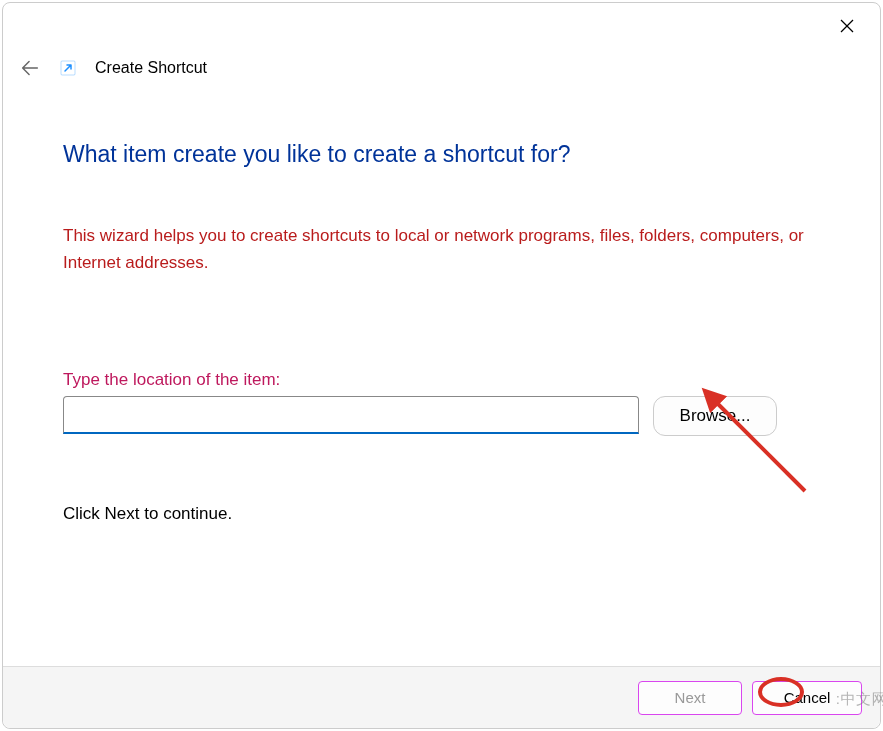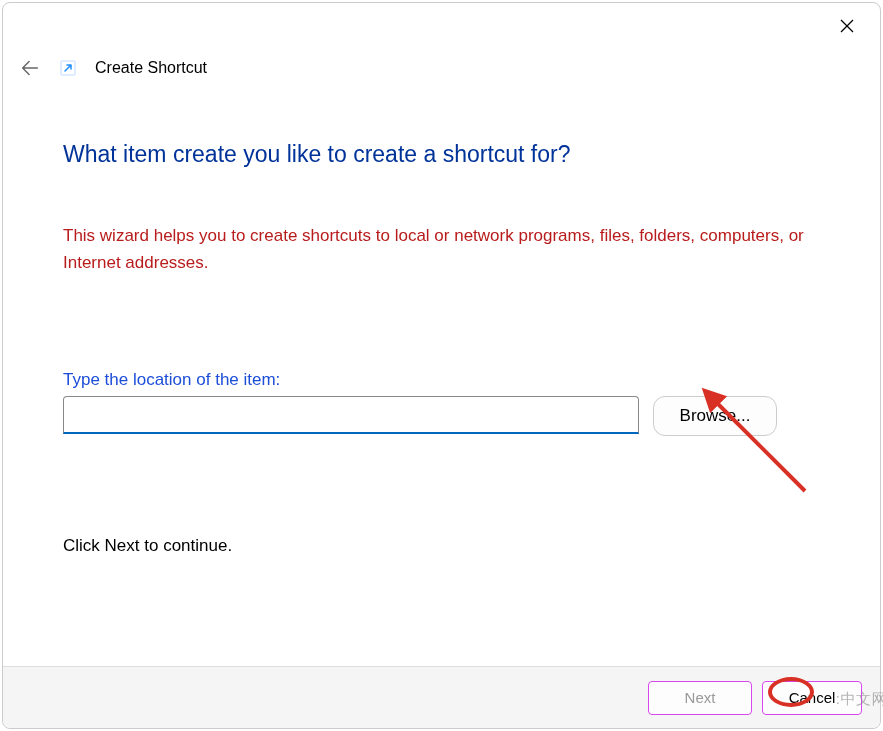--- a/index.html
+++ b/index.html
@@ -82,21 +82,21 @@
       margin-bottom: 54px;
     }
     .description {
       font-size: 17px;
       color: #b91c1c;
       line-height: 1.6;
       margin-bottom: 94px;
     }
     .field-label {
       font-size: 17px;
-      color: #1d4ed8;
+      color: #be185d;
       margin-bottom: 6px;
     }
     .input-row {
       display: flex;
       gap: 14px;
       align-items: flex-start;
     }
     .location-input {
       flex: 0 0 576px;
       height: 38px;
@@ -113,21 +113,21 @@
       border: 1px solid #ccc;
       border-radius: 12px;
       background: #fdfdfd;
       font-size: 17px;
       color: #000;
       cursor: pointer;
     }
     .continue-text {
       font-size: 17px;
       color: #000;
-      margin-top: 100px;
+      margin-top: 68px;
     }
     .arrow-annotation {
       position: absolute;
       top: 378px;
       left: 692px;
       pointer-events: none;
     }
     .footer {
       height: 62px;
       border-top: 1px solid #ddd;
@@ -147,21 +147,21 @@
       background: #fdfdfd;
       font-size: 15px;
       cursor: pointer;
     }
     .footer-btn.disabled {
       color: #999;
       cursor: default;
     }
     .cancel-wrapper {
       position: relative;
-      width: 100px;
+      width: 110px;
       height: 34px;
     }
     .red-oval {
       position: absolute;
       top: -4px;
       left: 6px;
       width: 46px;
       height: 30px;
       border: 4px solid #d93025;
       border-radius: 50%;

